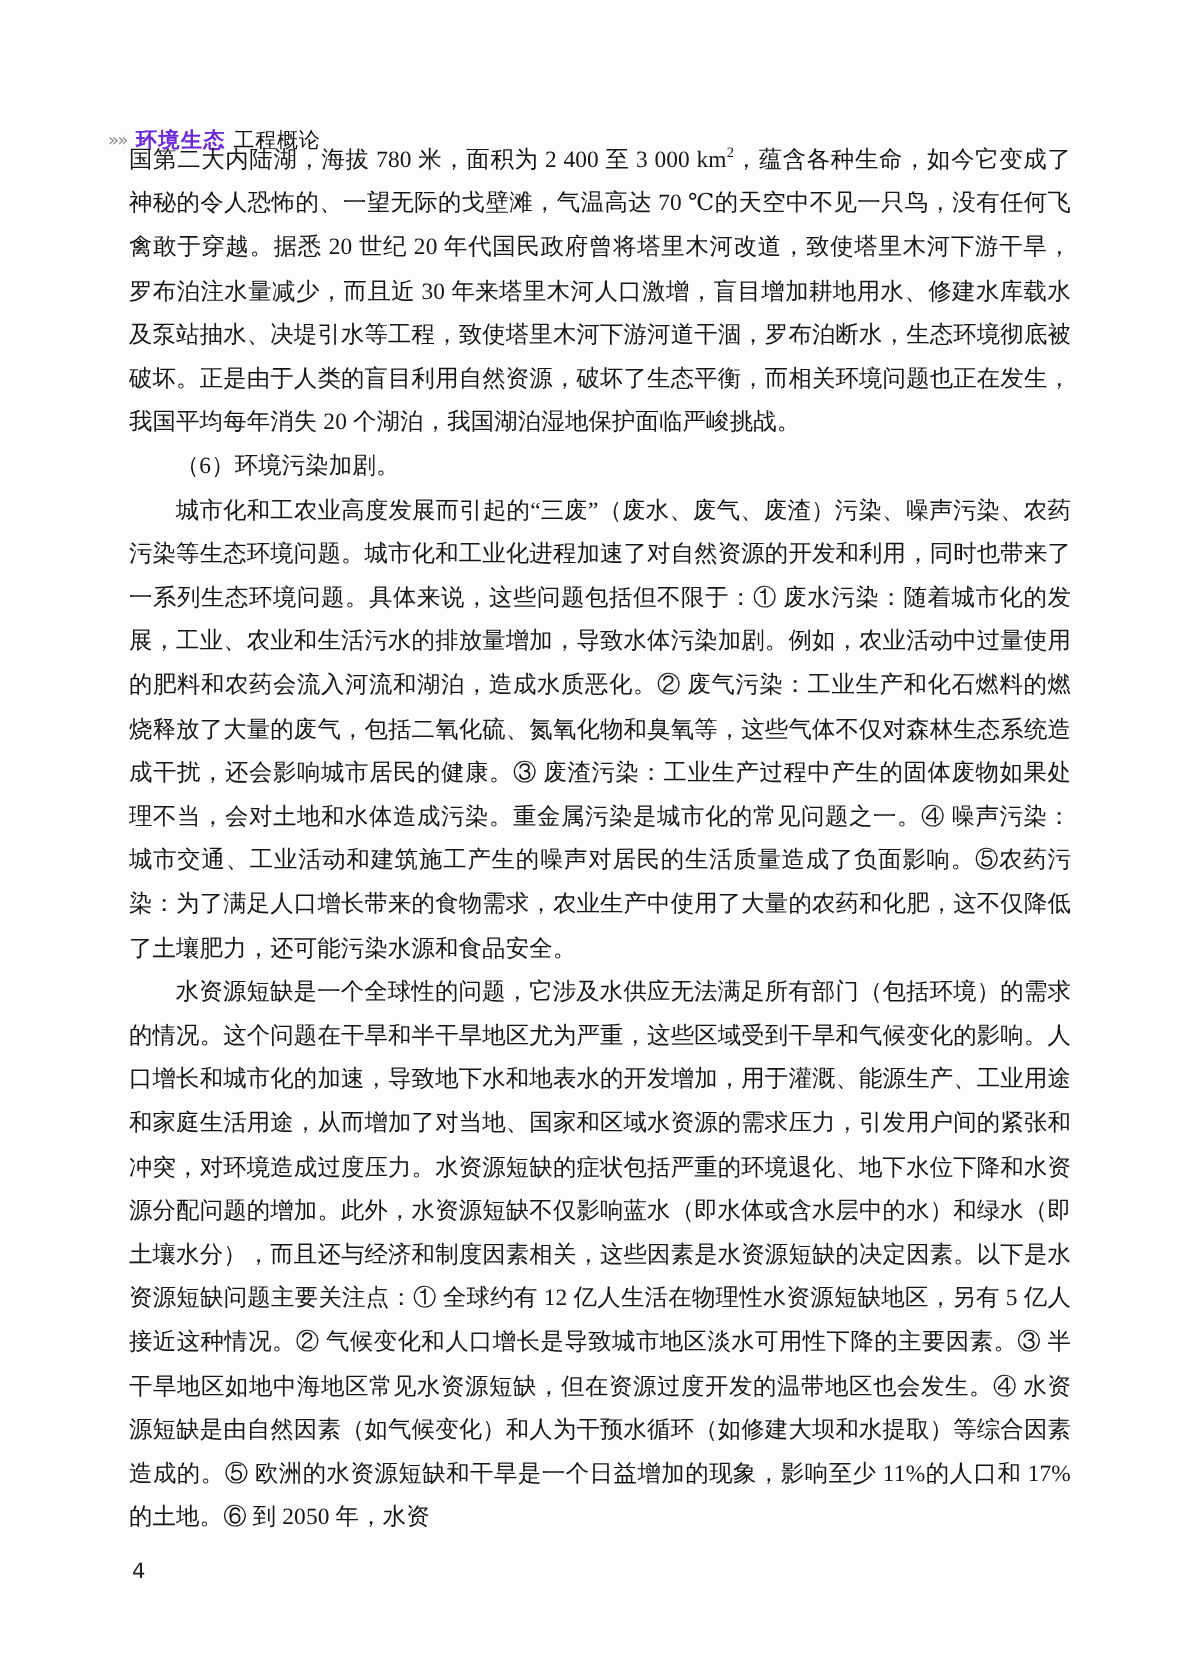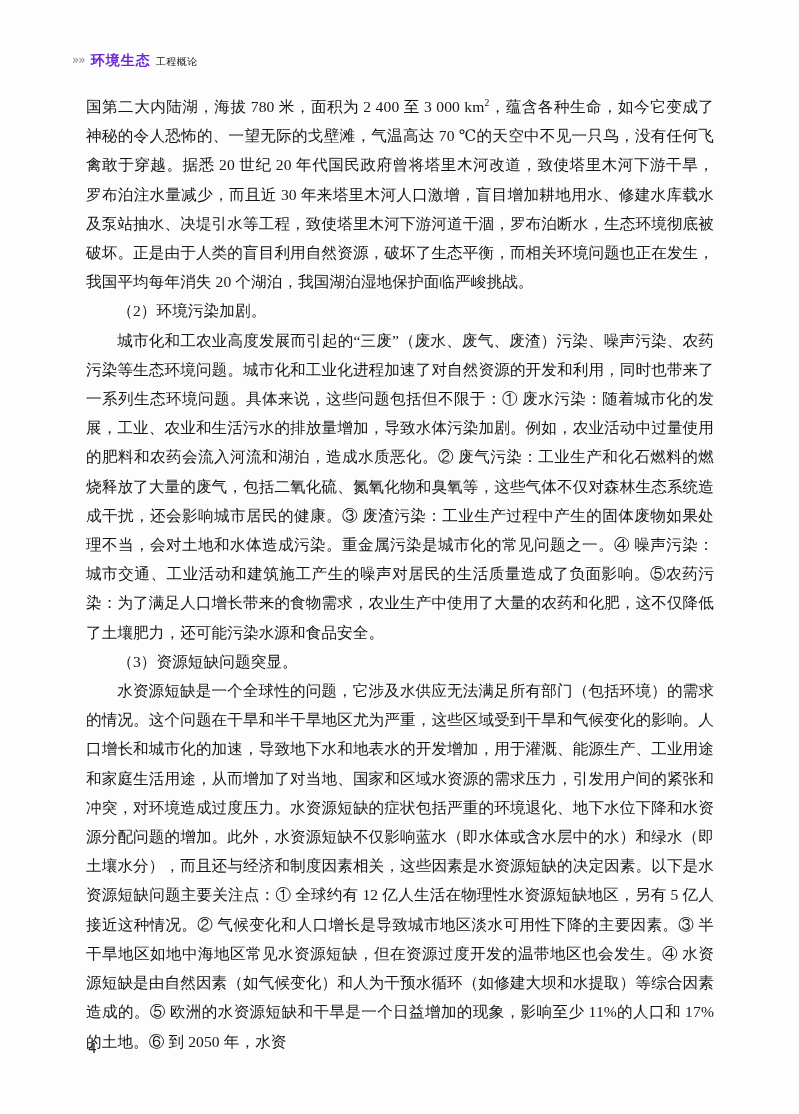--- a/index.html
+++ b/index.html
@@ -43,24 +43,25 @@
   }
   .header-bold {
     font-family: "DejaVu Sans", sans-serif;
     font-weight: bold;
     font-size: 14px;
     color: #6d28d9;
     letter-spacing: 1px;
   }
   .header-rest {
     font-family: "DejaVu Sans", sans-serif;
-    font-size: 10px;
+    font-size: 14px;
     color: #111;
     margin-left: 5px;
     letter-spacing: 0.5px;
+    margin-top: 33px;
   }
 
   
   .body-col {
     position: absolute;
     left: 86px;
     top: 92px;
     width: 628px;
   }
   p.para {
@@ -97,21 +98,20 @@
 <div class="page">
 
   <div class="header">
     <span class="header-chevrons">»»</span>
     <span class="header-bold">环境生态</span>
     <span class="header-rest">工程概论</span>
   </div>
 
   <div class="body-col">
     <p class="para">国第二大内陆湖，海拔 780 米，面积为 2 400 至 3 000 km<sup>2</sup>，蕴含各种生命，如今它变成了神秘的令人恐怖的、一望无际的戈壁滩，气温高达 70 ℃的天空中不见一只鸟，没有任何飞禽敢于穿越。据悉 20 世纪 20 年代国民政府曾将塔里木河改道，致使塔里木河下游干旱，罗布泊注水量减少，而且近 30 年来塔里木河人口激增，盲目增加耕地用水、修建水库载水及泵站抽水、决堤引水等工程，致使塔里木河下游河道干涸，罗布泊断水，生态环境彻底被破坏。正是由于人类的盲目利用自然资源，破坏了生态平衡，而相关环境问题也正在发生，我国平均每年消失 20 个湖泊，我国湖泊湿地保护面临严峻挑战。</p>
-    <p class="para indent">（2）环境污染加剧。</p>
+    <p class="para indent">（6）环境污染加剧。</p>
     <p class="para indent">城市化和工农业高度发展而引起的“三废”（废水、废气、废渣）污染、噪声污染、农药污染等生态环境问题。城市化和工业化进程加速了对自然资源的开发和利用，同时也带来了一系列生态环境问题。具体来说，这些问题包括但不限于：① 废水污染：随着城市化的发展，工业、农业和生活污水的排放量增加，导致水体污染加剧。例如，农业活动中过量使用的肥料和农药会流入河流和湖泊，造成水质恶化。② 废气污染：工业生产和化石燃料的燃烧释放了大量的废气，包括二氧化硫、氮氧化物和臭氧等，这些气体不仅对森林生态系统造成干扰，还会影响城市居民的健康。③ 废渣污染：工业生产过程中产生的固体废物如果处理不当，会对土地和水体造成污染。重金属污染是城市化的常见问题之一。④ 噪声污染：城市交通、工业活动和建筑施工产生的噪声对居民的生活质量造成了负面影响。⑤农药污染：为了满足人口增长带来的食物需求，农业生产中使用了大量的农药和化肥，这不仅降低了土壤肥力，还可能污染水源和食品安全。</p>
-    <p class="para indent">（3）资源短缺问题突显。</p>
     <p class="para indent">水资源短缺是一个全球性的问题，它涉及水供应无法满足所有部门（包括环境）的需求的情况。这个问题在干旱和半干旱地区尤为严重，这些区域受到干旱和气候变化的影响。人口增长和城市化的加速，导致地下水和地表水的开发增加，用于灌溉、能源生产、工业用途和家庭生活用途，从而增加了对当地、国家和区域水资源的需求压力，引发用户间的紧张和冲突，对环境造成过度压力。水资源短缺的症状包括严重的环境退化、地下水位下降和水资源分配问题的增加。此外，水资源短缺不仅影响蓝水（即水体或含水层中的水）和绿水（即土壤水分），而且还与经济和制度因素相关，这些因素是水资源短缺的决定因素。以下是水资源短缺问题主要关注点：① 全球约有 12 亿人生活在物理性水资源短缺地区，另有 5 亿人接近这种情况。② 气候变化和人口增长是导致城市地区淡水可用性下降的主要因素。③ 半干旱地区如地中海地区常见水资源短缺，但在资源过度开发的温带地区也会发生。④ 水资源短缺是由自然因素（如气候变化）和人为干预水循环（如修建大坝和水提取）等综合因素造成的。⑤ 欧洲的水资源短缺和干旱是一个日益增加的现象，影响至少 11%的人口和 17%的土地。⑥ 到 2050 年，水资</p>
   </div>
 
   <div class="folio">4</div>
 
 </div>
 
 </body></html>

